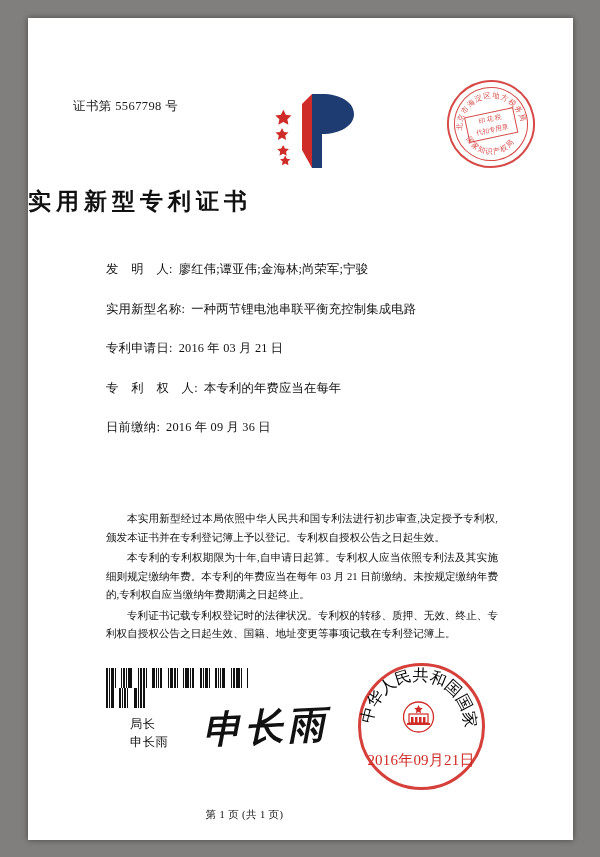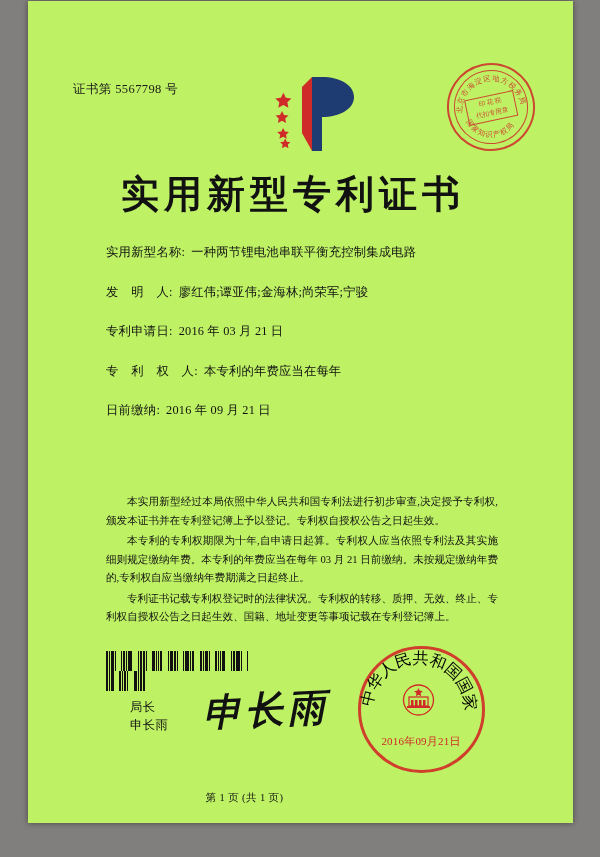--- a/index.html
+++ b/index.html
@@ -9,24 +9,24 @@
   }
   body {
     width: 600px;
     height: 857px;
     overflow: hidden;
     font-family: "Liberation Sans", sans-serif;
   }
   .page {
     position: absolute;
     left: 28px;
-    top: 1px;
+    top: 18px;
     width: 545px;
     height: 822px;
-    background: #bef264;
+    background: #ffffff;
     box-shadow: 0 0 6px rgba(0,0,0,0.45);
     overflow: hidden;
   }
   
   .cert-no {
     position: absolute;
     left: 45px;
     top: 80px;
     font-size: 12.5px;
     color: #1a1a1a;
@@ -85,22 +85,22 @@
     fill: #cf2b28;
     font-family: "Liberation Serif", serif;
     letter-spacing: 1px;
   }
   
   .doc-title {
     position: absolute;
     left: 0;
     top: 168px;
     width: 437px;
-    text-align: right;
-    font-size: 38px;
+    text-align: left;
+    font-size: 23px;
     font-weight: bold;
     letter-spacing: 5px;
     color: #111;
     font-family: "Liberation Serif", serif;
   }
   
   .fields {
     position: absolute;
     left: 78px;
     top: 243px;
@@ -199,21 +199,21 @@
     border-radius: 50%;
     opacity: 0.9;
   }
   .seal-main svg { position: absolute; left: 0; top: 0; }
   .seal-date {
     position: absolute;
     left: 8px;
     top: 88px;
     width: 110px;
     text-align: center;
-    font-size: 11px;
+    font-size: 15px;
     color: #d02b26;
     font-family: "Liberation Serif", serif;
     letter-spacing: 0.2px;
   }
   
   .emblem {
     position: absolute;
     left: 38px;
     top: 36px;
     width: 45px;
@@ -263,38 +263,38 @@
     <div class="seal-box">
       <span>印 花 税</span>
       <span>代扣专用章</span>
     </div>
   </div>
 
   <div class="doc-title">实用新型专利证书</div>
 
   <div class="fields">
     <div class="field-row">
+      <span class="field-label">发　明　人:</span>
+      <span class="field-value">廖红伟;谭亚伟;金海林;尚荣军;宁骏</span>
+    </div>
+    <div class="field-row">
       <span class="field-label">实用新型名称:</span>
       <span class="field-value">一种两节锂电池串联平衡充控制集成电路</span>
     </div>
     <div class="field-row">
-      <span class="field-label">发　明　人:</span>
-      <span class="field-value">廖红伟;谭亚伟;金海林;尚荣军;宁骏</span>
-    </div>
-    <div class="field-row">
       <span class="field-label">专利申请日:</span>
       <span class="field-value">2016 年 03 月 21 日</span>
     </div>
     <div class="field-row">
       <span class="field-label">专　利　权　人:</span>
       <span class="field-value">本专利的年费应当在每年</span>
     </div>
     <div class="field-row">
       <span class="field-label">日前缴纳:</span>
-      <span class="field-value">2016 年 09 月 21 日</span>
+      <span class="field-value">2016 年 09 月 36 日</span>
     </div>
   </div>
 
   <div class="body-text">
     <p>本实用新型经过本局依照中华人民共和国专利法进行初步审查,决定授予专利权,颁发本证书并在专利登记簿上予以登记。专利权自授权公告之日起生效。</p>
     <p>本专利的专利权期限为十年,自申请日起算。专利权人应当依照专利法及其实施细则规定缴纳年费。本专利的年费应当在每年 03 月 21 日前缴纳。未按规定缴纳年费的,专利权自应当缴纳年费期满之日起终止。</p>
     <p>专利证书记载专利权登记时的法律状况。专利权的转移、质押、无效、终止、专利权自授权公告之日起生效、国籍、地址变更等事项记载在专利登记簿上。</p>
   </div>
 
   <div class="barcode">

